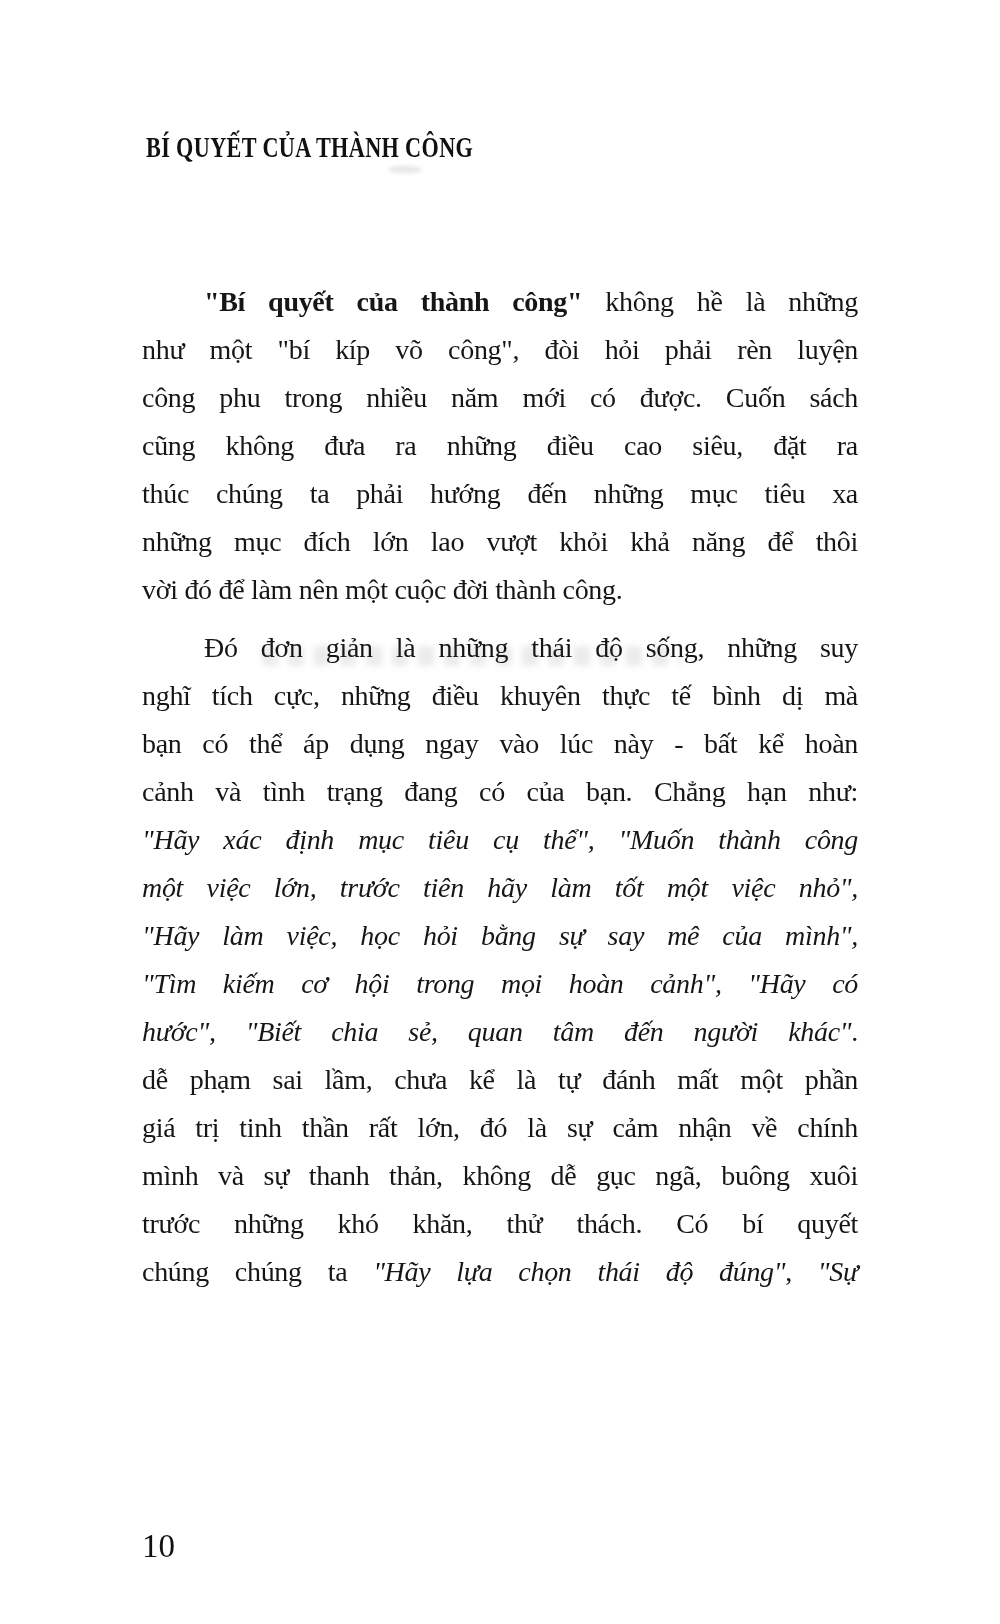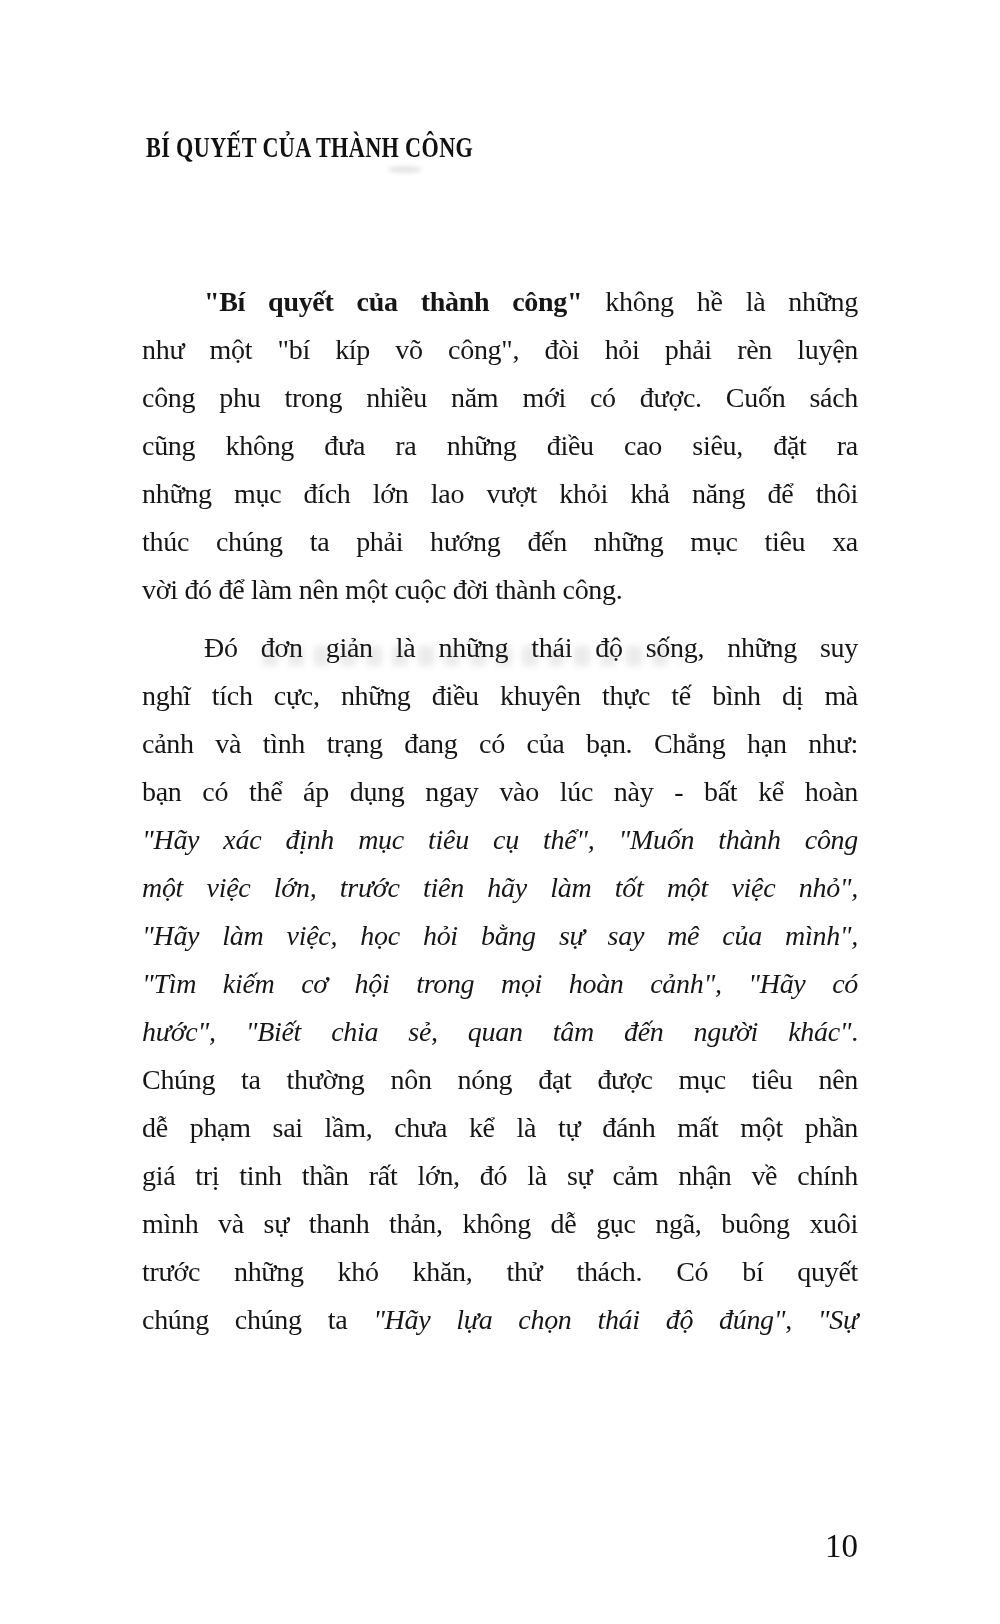--- a/index.html
+++ b/index.html
@@ -75,54 +75,53 @@
     filter: blur(3px);
     border-radius: 4px;
     pointer-events: none;
   }
   
   .page-number {
     position: absolute;
     left: 142px;
     top: 1528px;
     width: 716px;
-    text-align: right;
+    text-align: left;
     font-size: 33px;
     color: #111;
   }
 </style>
 </head>
 <body>
 
 <div class="page">
   <div class="running-header">BÍ QUYẾT CỦA THÀNH CÔNG</div>
 
   <div class="smudge"></div>
 
   <div class="text-block" id="text-block">
       <div class="para">
         <div class="line indent"><span class="run-b">"Bí quyết của thành công"</span><span class="run-r"> không hề là những</span></div>
         <div class="line"><span class="run-r">như một "bí kíp võ công", đòi hỏi phải rèn luyện</span></div>
         <div class="line"><span class="run-r">công phu trong nhiều năm mới có được. Cuốn sách</span></div>
         <div class="line"><span class="run-r">cũng không đưa ra những điều cao siêu, đặt ra</span></div>
+        <div class="line"><span class="run-r">thúc chúng ta phải hướng đến những mục tiêu xa</span></div>
         <div class="line"><span class="run-r">những mục đích lớn lao vượt khỏi khả năng để thôi</span></div>
-        <div class="line"><span class="run-r">thúc chúng ta phải hướng đến những mục tiêu xa</span></div>
         <div class="line noflush"><span class="run-r">vời đó để làm nên một cuộc đời thành công.</span></div>
       </div>
       <div class="para">
         <div class="line indent"><span class="run-r">Đó đơn giản là những thái độ sống, những suy</span></div>
         <div class="line"><span class="run-r">nghĩ tích cực, những điều khuyên thực tế bình dị mà</span></div>
+        <div class="line"><span class="run-r">bạn có thể áp dụng ngay vào lúc này - bất kể hoàn</span></div>
         <div class="line"><span class="run-r">cảnh và tình trạng đang có của bạn. Chẳng hạn như:</span></div>
-        <div class="line"><span class="run-r">bạn có thể áp dụng ngay vào lúc này - bất kể hoàn</span></div>
         <div class="line"><span class="run-i">"Hãy xác định mục tiêu cụ thể", "Muốn thành công</span></div>
         <div class="line"><span class="run-i">một việc lớn, trước tiên hãy làm tốt một việc nhỏ",</span></div>
         <div class="line"><span class="run-i">"Hãy làm việc, học hỏi bằng sự say mê của mình",</span></div>
         <div class="line"><span class="run-i">"Tìm kiếm cơ hội trong mọi hoàn cảnh", "Hãy có</span></div>
         <div class="line"><span class="run-i">hước", "Biết chia sẻ, quan tâm đến người khác"</span><span class="run-r">.</span></div>
-        <div class="line"><span class="run-r">Chúng ta thường nôn nóng đạt được mục tiêu nên</span></div>
         <div class="line"><span class="run-r">dễ phạm sai lầm, chưa kể là tự đánh mất một phần</span></div>
         <div class="line"><span class="run-r">giá trị tinh thần rất lớn, đó là sự cảm nhận về chính</span></div>
         <div class="line"><span class="run-r">mình và sự thanh thản, không dễ gục ngã, buông xuôi</span></div>
         <div class="line"><span class="run-r">trước những khó khăn, thử thách. Có bí quyết</span></div>
         <div class="line"><span class="run-r">chúng chúng ta </span><span class="run-i">"Hãy lựa chọn thái độ đúng"</span><span class="run-r">, </span><span class="run-i">"Sự</span></div>
       </div>
     </div>
 
   <div class="ghost"></div>
 

